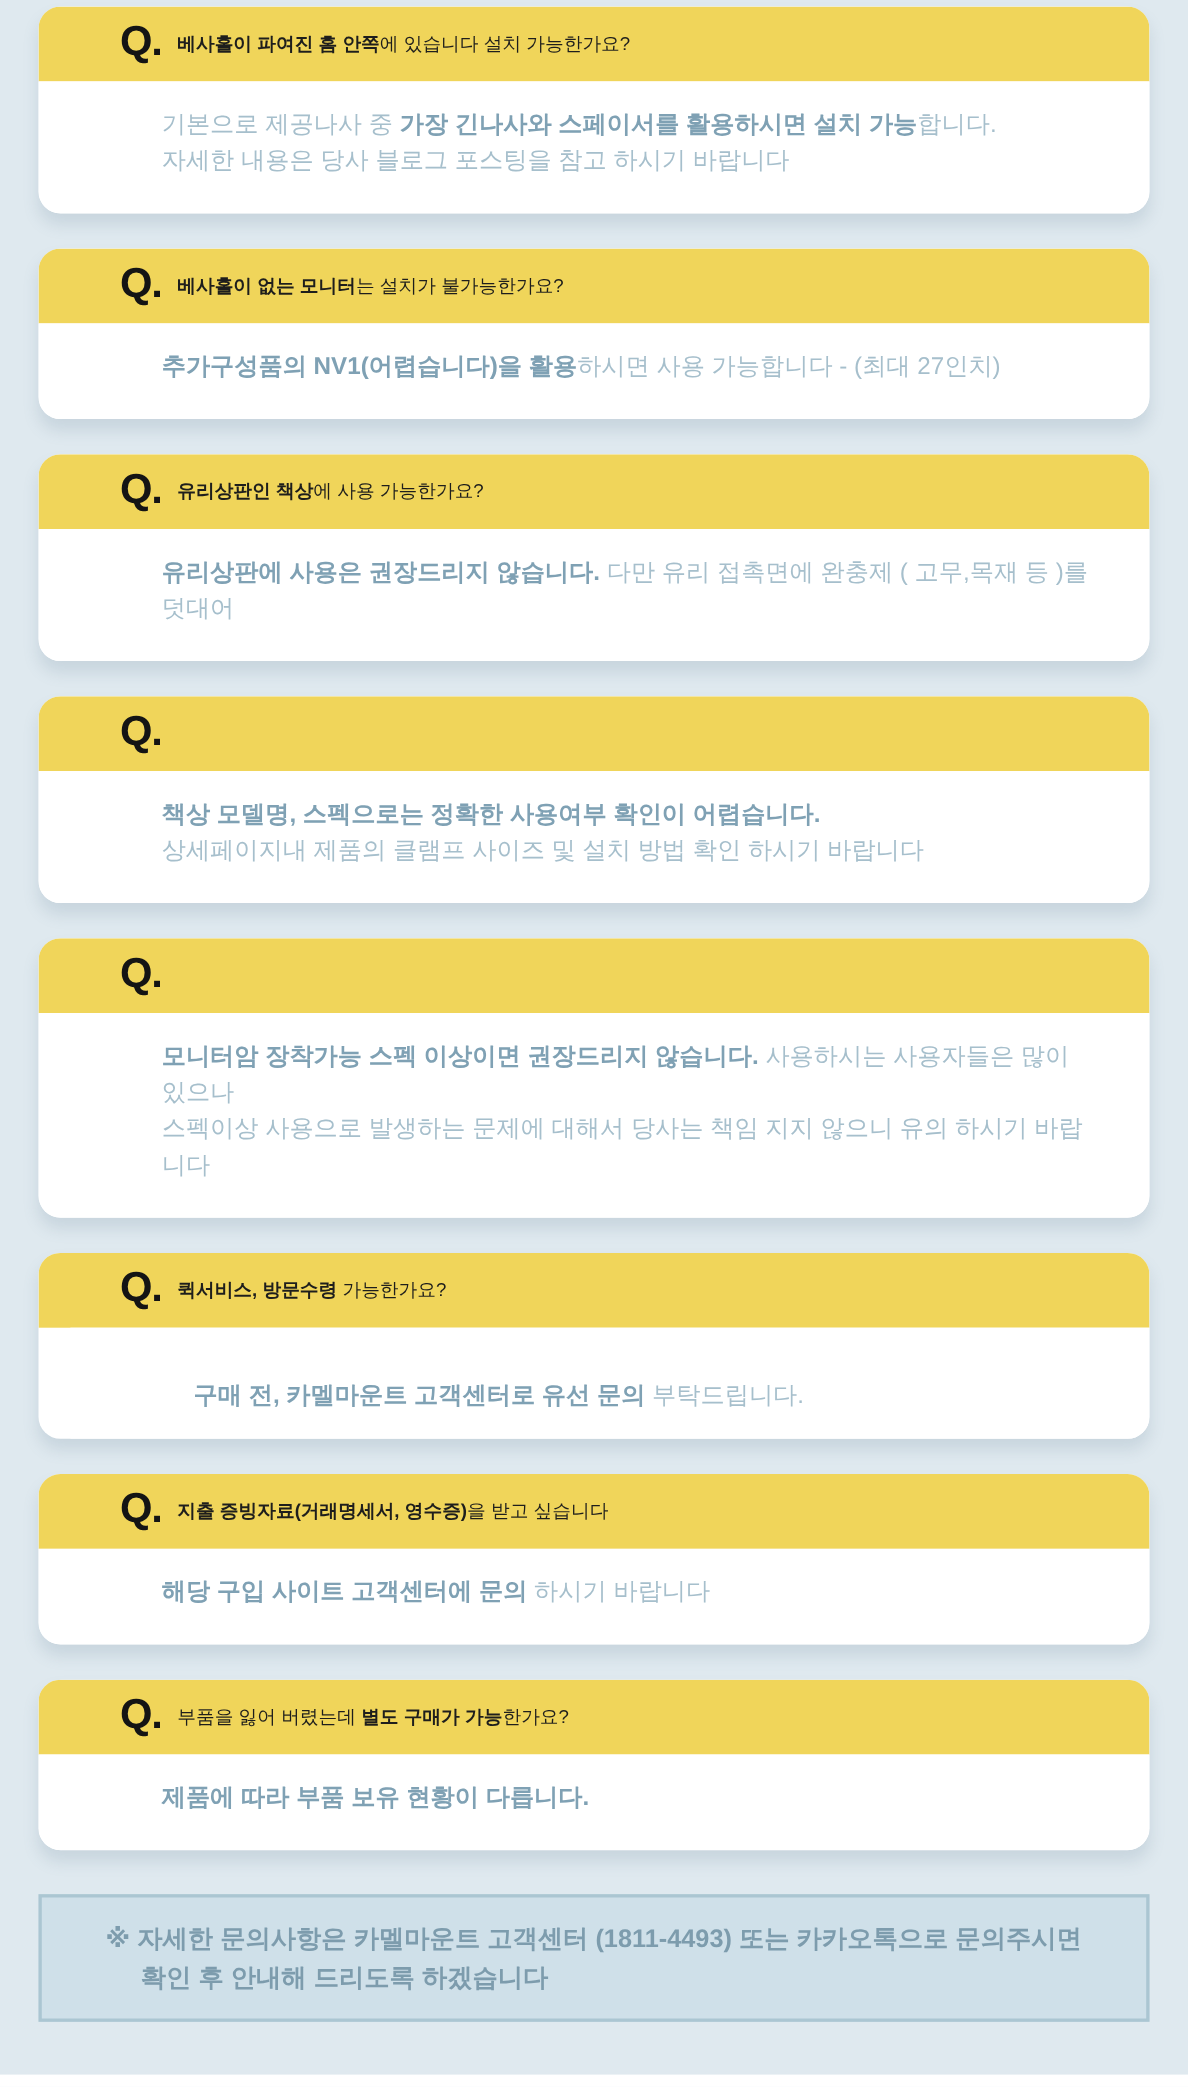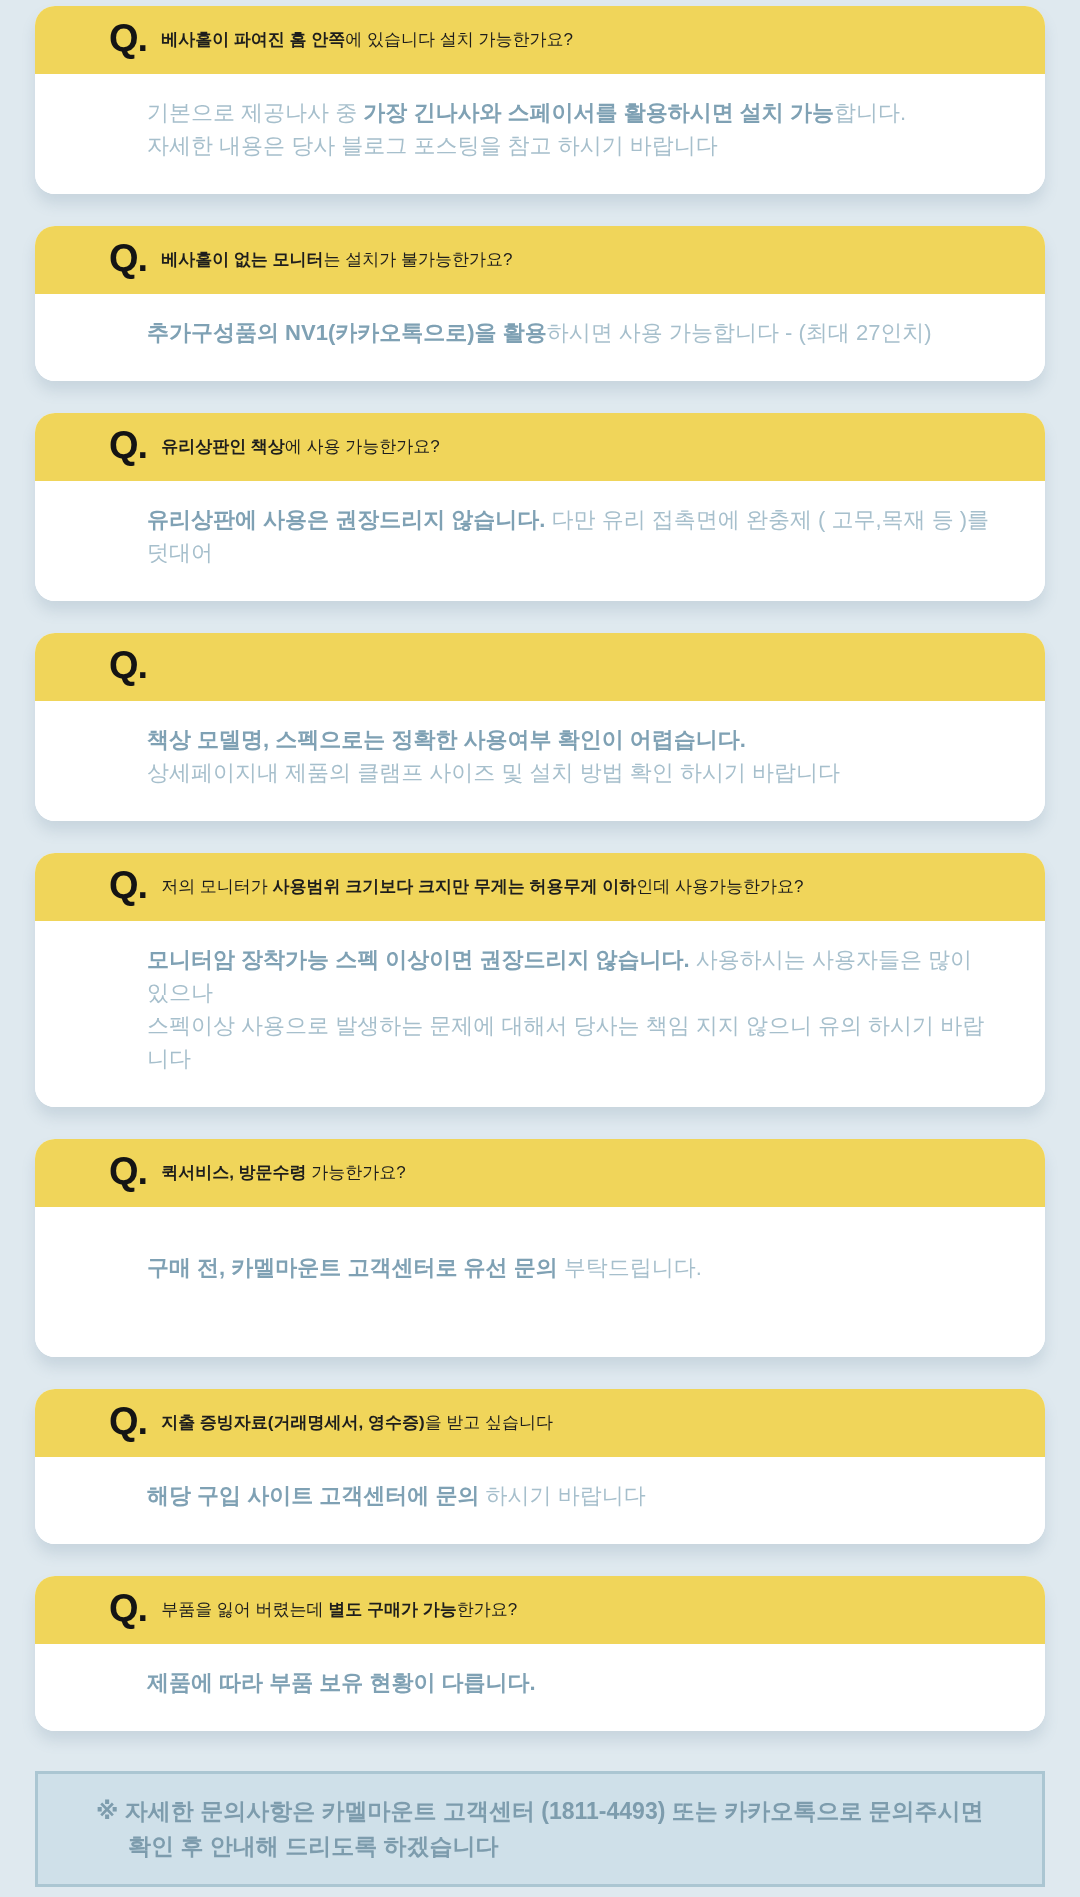--- a/index.html
+++ b/index.html
@@ -54,21 +54,22 @@
     line-height:1.25;
   }
   .q-text .seg{font-weight:500;}
   .q-text .seg.bold{font-weight:800;}
   .card-body{
     background:var(--card-bg);
     padding:22px 55px 32px 112px;
   }
   .card.tall .card-body{
     padding-top:44px;
-    padding-bottom:73px;
+    padding-bottom:24px;
+    margin-left:29px;
   }
   .a-line{
     font-size:22px;
     line-height:33px;
     color:var(--answer-color);
   }
   .a-line .seg.bold{
     font-weight:700;
     color:var(--answer-bold-color);
     text-align:right;
@@ -100,21 +101,21 @@
           <p class="a-line"><span class="seg">자세한 내용은 당사 블로그 포스팅을 참고 하시기 바랍니다</span></p>
         </div>
   </div>
 
   <div class="card">
     <div class="card-header">
       <span class="q-mark">Q.</span>
       <span class="q-text"><span class="seg bold">베사홀이 없는 모니터</span><span class="seg">는 설치가 불가능한가요?</span></span>
     </div>
     <div class="card-body">
-          <p class="a-line"><span class="seg bold">추가구성품의 NV1(카카오톡으로)을 활용</span><span class="seg">하시면 사용 가능합니다 - (최대 27인치)</span></p>
+          <p class="a-line"><span class="seg bold">추가구성품의 NV1(어렵습니다)을 활용</span><span class="seg">하시면 사용 가능합니다 - (최대 27인치)</span></p>
         </div>
   </div>
 
   <div class="card">
     <div class="card-header">
       <span class="q-mark">Q.</span>
       <span class="q-text"><span class="seg bold">유리상판인 책상</span><span class="seg">에 사용 가능한가요?</span></span>
     </div>
     <div class="card-body">
           <p class="a-line"><span class="seg bold">유리상판에 사용은 권장드리지 않습니다.</span><span class="seg"> 다만 유리 접촉면에 완충제 ( 고무,목재 등 )를 덧대어</span></p>
@@ -127,21 +128,20 @@
     </div>
     <div class="card-body">
           <p class="a-line"><span class="seg bold">책상 모델명, 스펙으로는 정확한 사용여부 확인이 어렵습니다.</span></p>
           <p class="a-line"><span class="seg">상세페이지내 제품의 클램프 사이즈 및 설치 방법 확인 하시기 바랍니다</span></p>
         </div>
   </div>
 
   <div class="card">
     <div class="card-header">
       <span class="q-mark">Q.</span>
-      <span class="q-text"><span class="seg">저의 모니터가 </span><span class="seg bold">사용범위 크기보다 크지만 무게는 허용무게 이하</span><span class="seg">인데 사용가능한가요?</span></span>
     </div>
     <div class="card-body">
           <p class="a-line"><span class="seg bold">모니터암 장착가능 스펙 이상이면 권장드리지 않습니다.</span><span class="seg"> 사용하시는 사용자들은 많이 있으나</span></p>
           <p class="a-line"><span class="seg">스펙이상 사용으로 발생하는 문제에 대해서 당사는 책임 지지 않으니 유의 하시기 바랍니다</span></p>
         </div>
   </div>
 
   <div class="card tall">
     <div class="card-header">
       <span class="q-mark">Q.</span>

